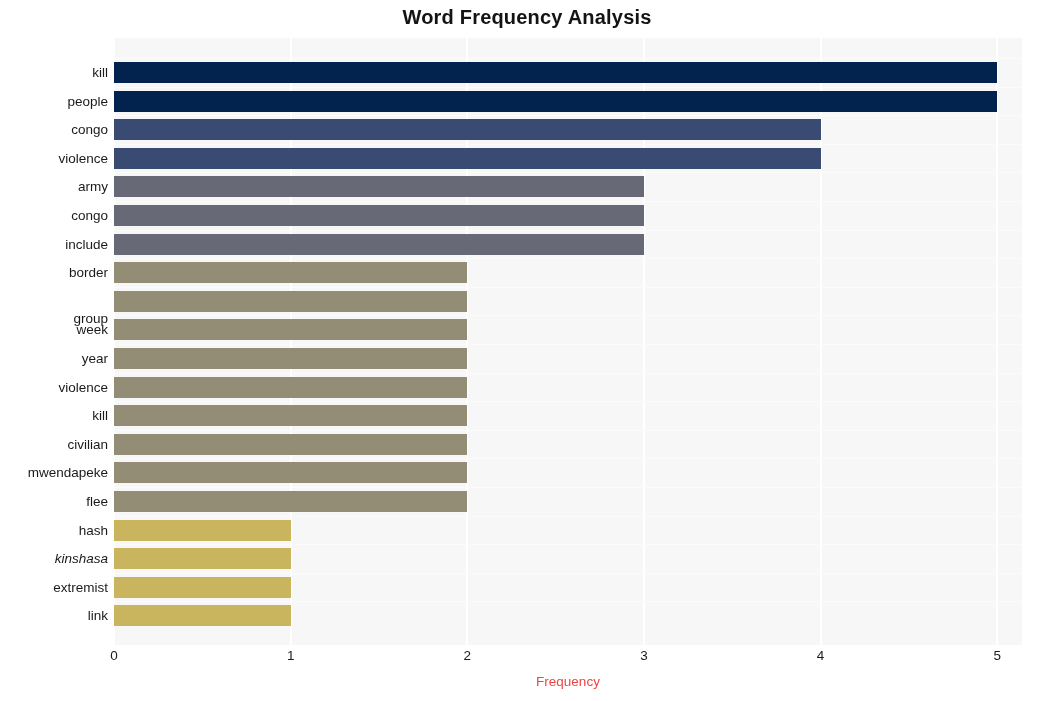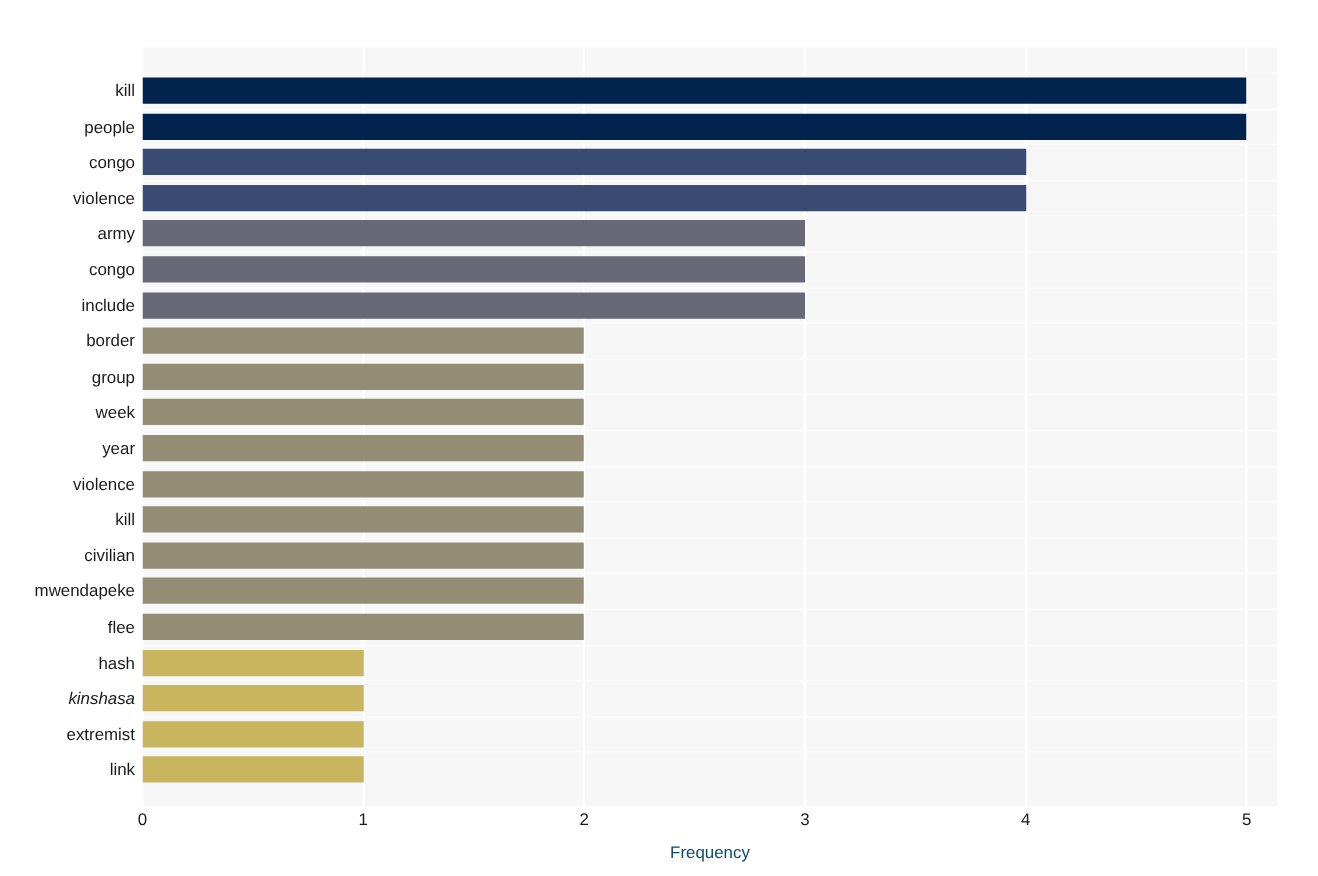--- a/index.html
+++ b/index.html
@@ -95,28 +95,29 @@
     color: #1a1a1a;
     white-space: nowrap;
   }
   #x-axis-title {
     position: absolute;
     left: 114px;
     top: 674px;
     width: 908px;
     text-align: center;
     font-size: 13.5px;
-    color: #0c4a6e;
+    color: #ef4444;
   }
 </style>
 </head>
 <body>
 
 <div id="chart-root">
 
+  <div id="chart-title">Word Frequency Analysis</div>
 
   <div id="plot-area">
       <div class="vgrid" style="left: -1px;"></div>
       <div class="vgrid" style="left: 175.654px;"></div>
       <div class="vgrid" style="left: 352.307px;"></div>
       <div class="vgrid" style="left: 528.961px;"></div>
       <div class="vgrid" style="left: 705.615px;"></div>
       <div class="vgrid" style="left: 882.268px;"></div>
       <div class="hgrid" style="top: 20px;"></div>
       <div class="hgrid" style="top: 49px;"></div>
@@ -162,21 +163,21 @@
 
   <div id="y-labels">
       <div class="ylabel" style="top: 24px;">kill</div>
       <div class="ylabel" style="top: 53px;">people</div>
       <div class="ylabel" style="top: 81px; margin-left: 33px;">congo</div>
       <div class="ylabel" style="top: 110px;">violence</div>
       <div class="ylabel" style="top: 138px;">army</div>
       <div class="ylabel" style="top: 167px;">congo</div>
       <div class="ylabel" style="top: 196px;">include</div>
       <div class="ylabel" style="top: 224px; padding-left: 38px;">border</div>
-      <div class="ylabel" style="top: 253px;">group</div>
+      <div class="ylabel" style="top: 270px;">group</div>
       <div class="ylabel" style="top: 281px;">week</div>
       <div class="ylabel" style="top: 310px;">year</div>
       <div class="ylabel" style="top: 339px;">violence</div>
       <div class="ylabel" style="top: 367px;">kill</div>
       <div class="ylabel" style="top: 396px;">civilian</div>
       <div class="ylabel" style="top: 424px;">mwendapeke</div>
       <div class="ylabel" style="top: 453px;">flee</div>
       <div class="ylabel" style="top: 482px; padding-left: 16px;">hash</div>
       <div class="ylabel" style="top: 510px; font-style: italic;">kinshasa</div>
       <div class="ylabel" style="top: 539px;">extremist</div>

